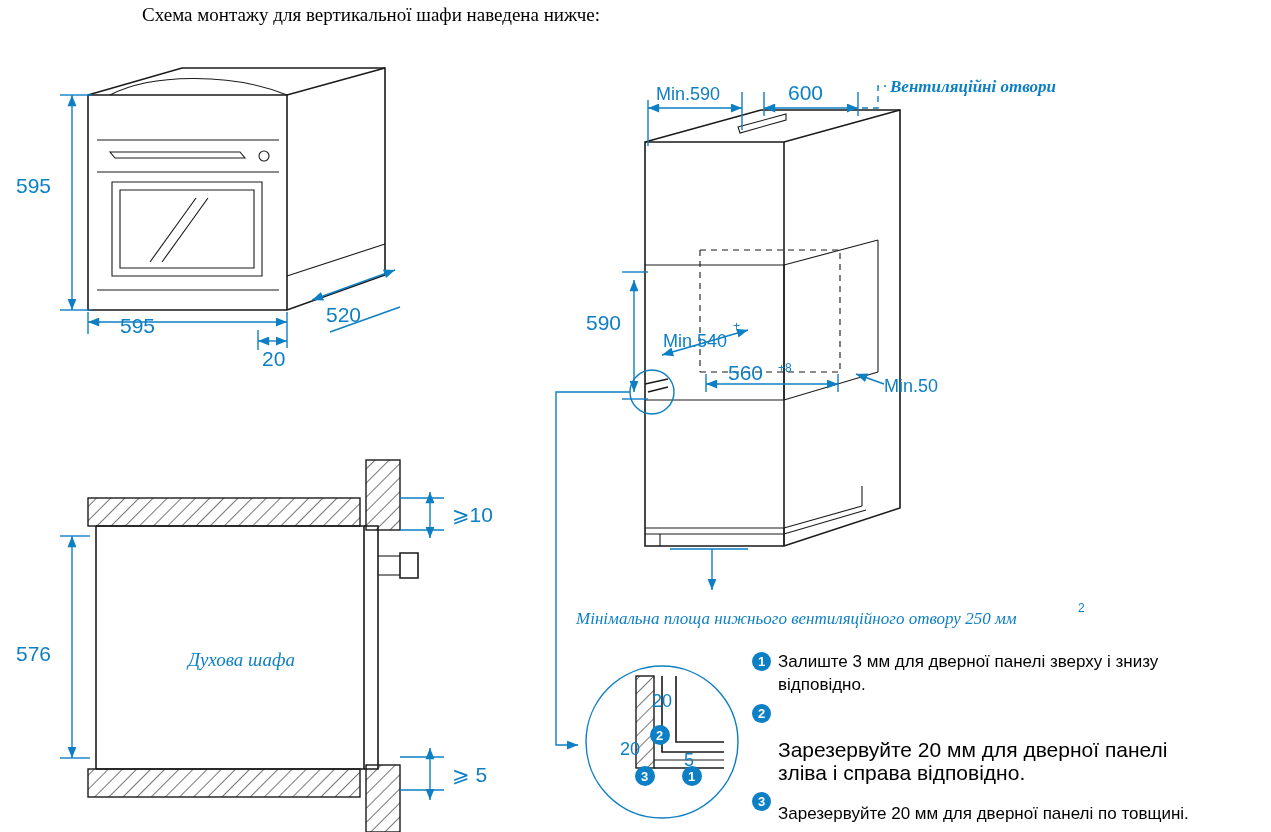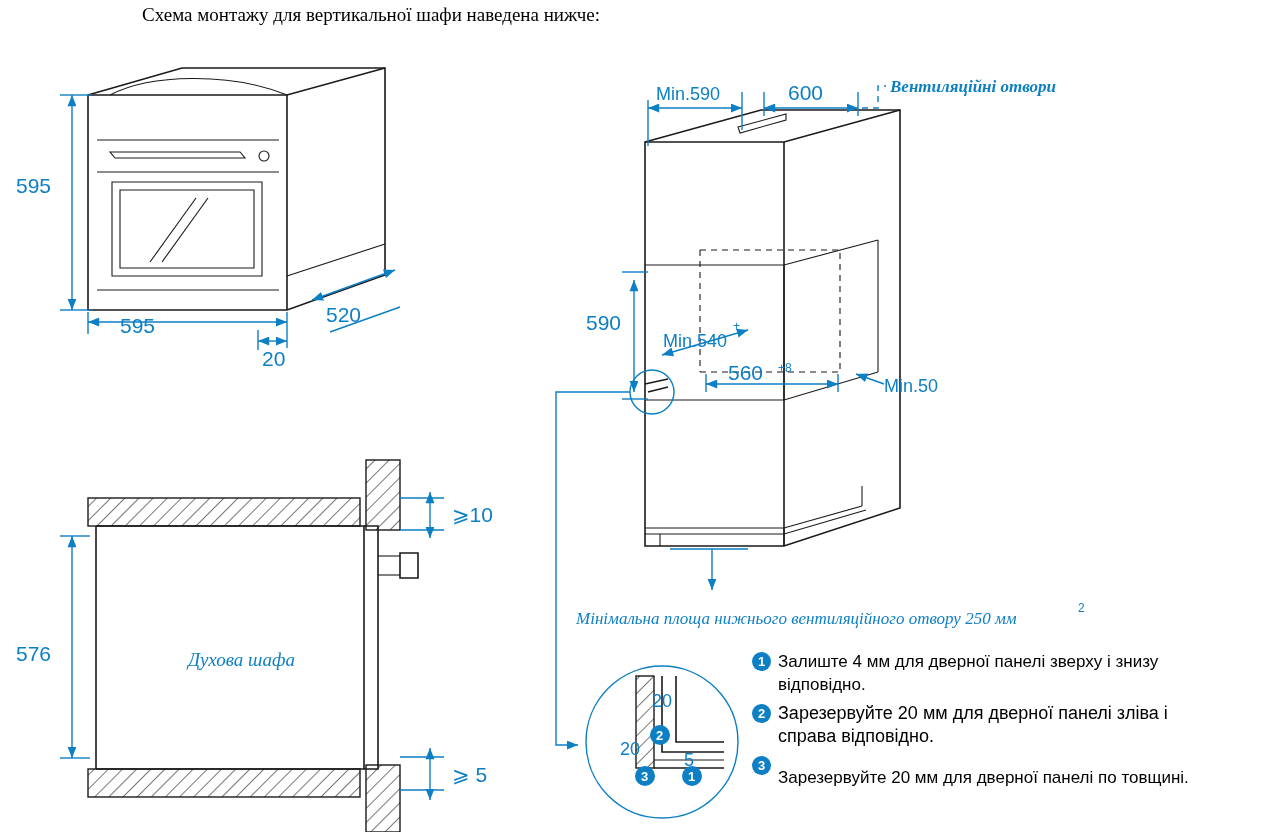--- a/index.html
+++ b/index.html
@@ -272,26 +272,26 @@
       <text class="badge-num" x="641" y="781">3</text>
       <circle cx="692" cy="776" r="10" fill="#0d7fc4"></circle>
       <text class="badge-num" x="688" y="781">1</text>
     </g>
   </svg>
 
   <div style="position:absolute; left:752px; top:650px; width:440px;">
 
     <div style="display:flex; align-items:flex-start; margin-bottom:6px;">
       <span style="flex:0 0 auto; width:19px; height:19px; border-radius:50%; background:#0d7fc4; color:#fff; font-family:'Liberation Sans',sans-serif; font-size:13px; font-weight:bold; line-height:19px; text-align:center; margin-right:7px; margin-top:2px;">1</span>
-      <span style="font-family:'Liberation Sans',sans-serif; font-size:17px; line-height:23px; color:#000;">Залиште 4 мм для дверної панелі зверху і знизу відповідно.</span>
+      <span style="font-family:'Liberation Sans',sans-serif; font-size:17px; line-height:23px; color:#000;">Залиште 3 мм для дверної панелі зверху і знизу відповідно.</span>
     </div>
 
     <div style="display:flex; align-items:flex-start; margin-bottom:6px;">
       <span style="flex:0 0 auto; width:19px; height:19px; border-radius:50%; background:#0d7fc4; color:#fff; font-family:'Liberation Sans',sans-serif; font-size:13px; font-weight:bold; line-height:19px; text-align:center; margin-right:7px; margin-top:2px;">2</span>
-      <span style="font-family:'Liberation Sans',sans-serif; font-size:18px; line-height:23px; color:#000;">Зарезервуйте 20 мм для дверної панелі зліва і справа відповідно.</span>
+      <span style="font-family:'Liberation Sans',sans-serif; font-size:21px; line-height:23px; color:#000;margin-top:36px;">Зарезервуйте 20 мм для дверної панелі зліва і справа відповідно.</span>
     </div>
 
     <div style="display:flex; align-items:flex-start;">
       <span style="flex:0 0 auto; width:19px; height:19px; border-radius:50%; background:#0d7fc4; color:#fff; font-family:'Liberation Sans',sans-serif; font-size:13px; font-weight:bold; line-height:19px; text-align:center; margin-right:7px; margin-top:2px;">3</span>
       <span style="font-family:'Liberation Sans',sans-serif; font-size:17px; line-height:23px; color:#000;margin-top:12px;">Зарезервуйте 20 мм для дверної панелі по товщині.</span>
     </div>
 
   </div>
 
 </div>

